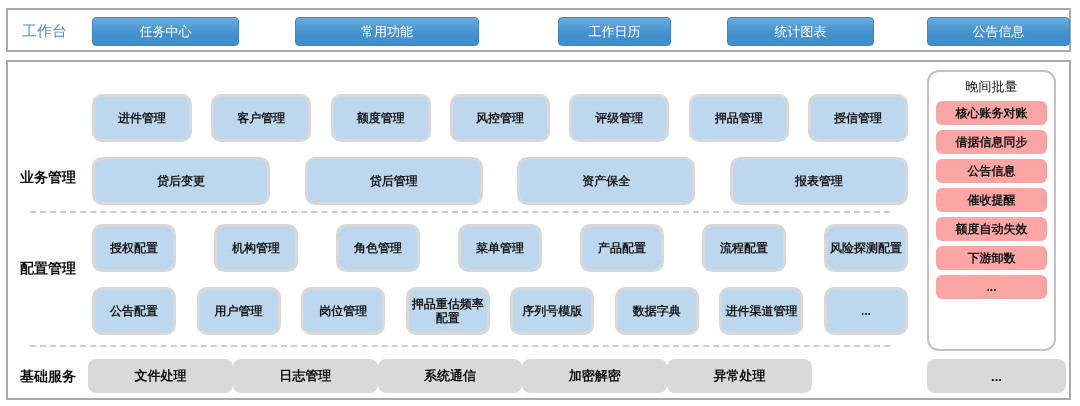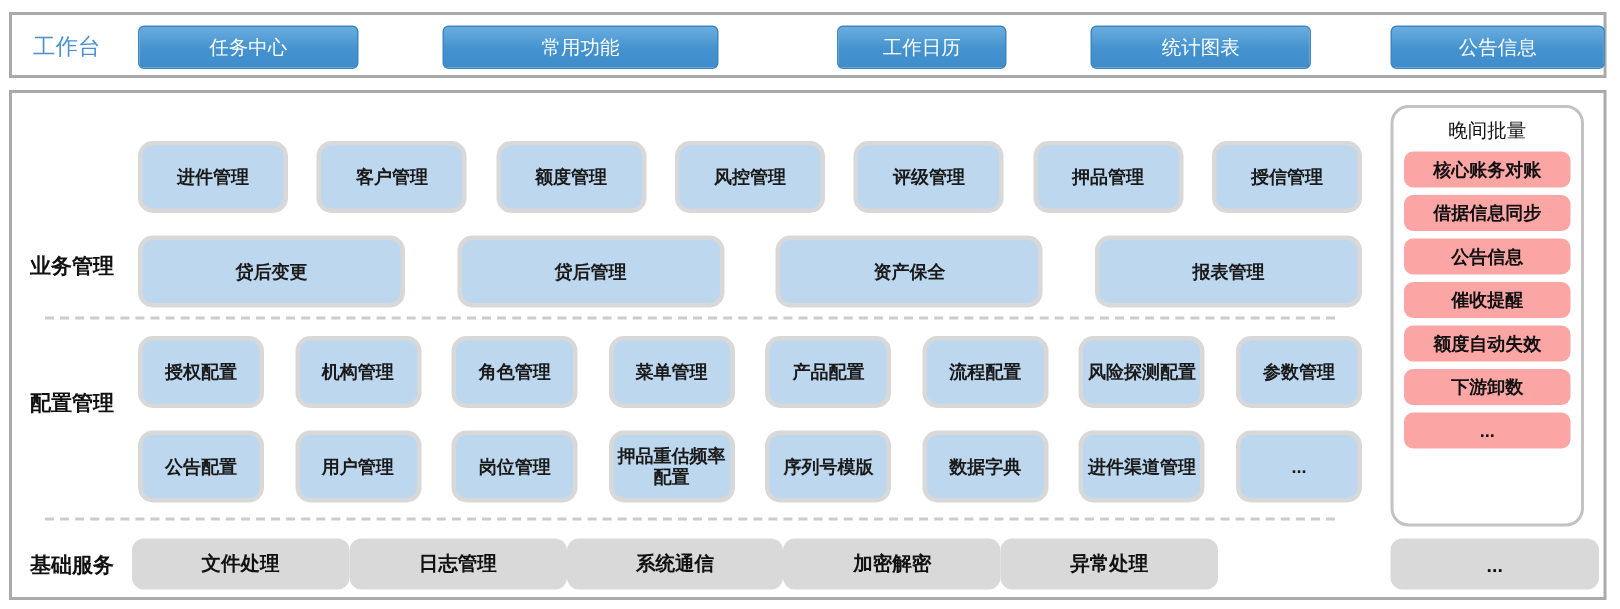--- a/index.html
+++ b/index.html
@@ -94,21 +94,20 @@
     <div class="dash" style="top:149px;"></div>
 
     <div class="row" style="top:162px;">
       <div class="bbox w84">授权配置</div>
       <div class="bbox w84">机构管理</div>
       <div class="bbox w84">角色管理</div>
       <div class="bbox w84">菜单管理</div>
       <div class="bbox w84">产品配置</div>
       <div class="bbox w84">流程配置</div>
       <div class="bbox w84">风险探测配置</div>
-      <div class="bbox w84">参数管理</div>
     </div>
 
     <div class="row" style="top:225px;">
       <div class="bbox w84">公告配置</div>
       <div class="bbox w84">用户管理</div>
       <div class="bbox w84">岗位管理</div>
       <div class="bbox w84">押品重估频率配置</div>
       <div class="bbox w84">序列号模版</div>
       <div class="bbox w84">数据字典</div>
       <div class="bbox w84">进件渠道管理</div>

